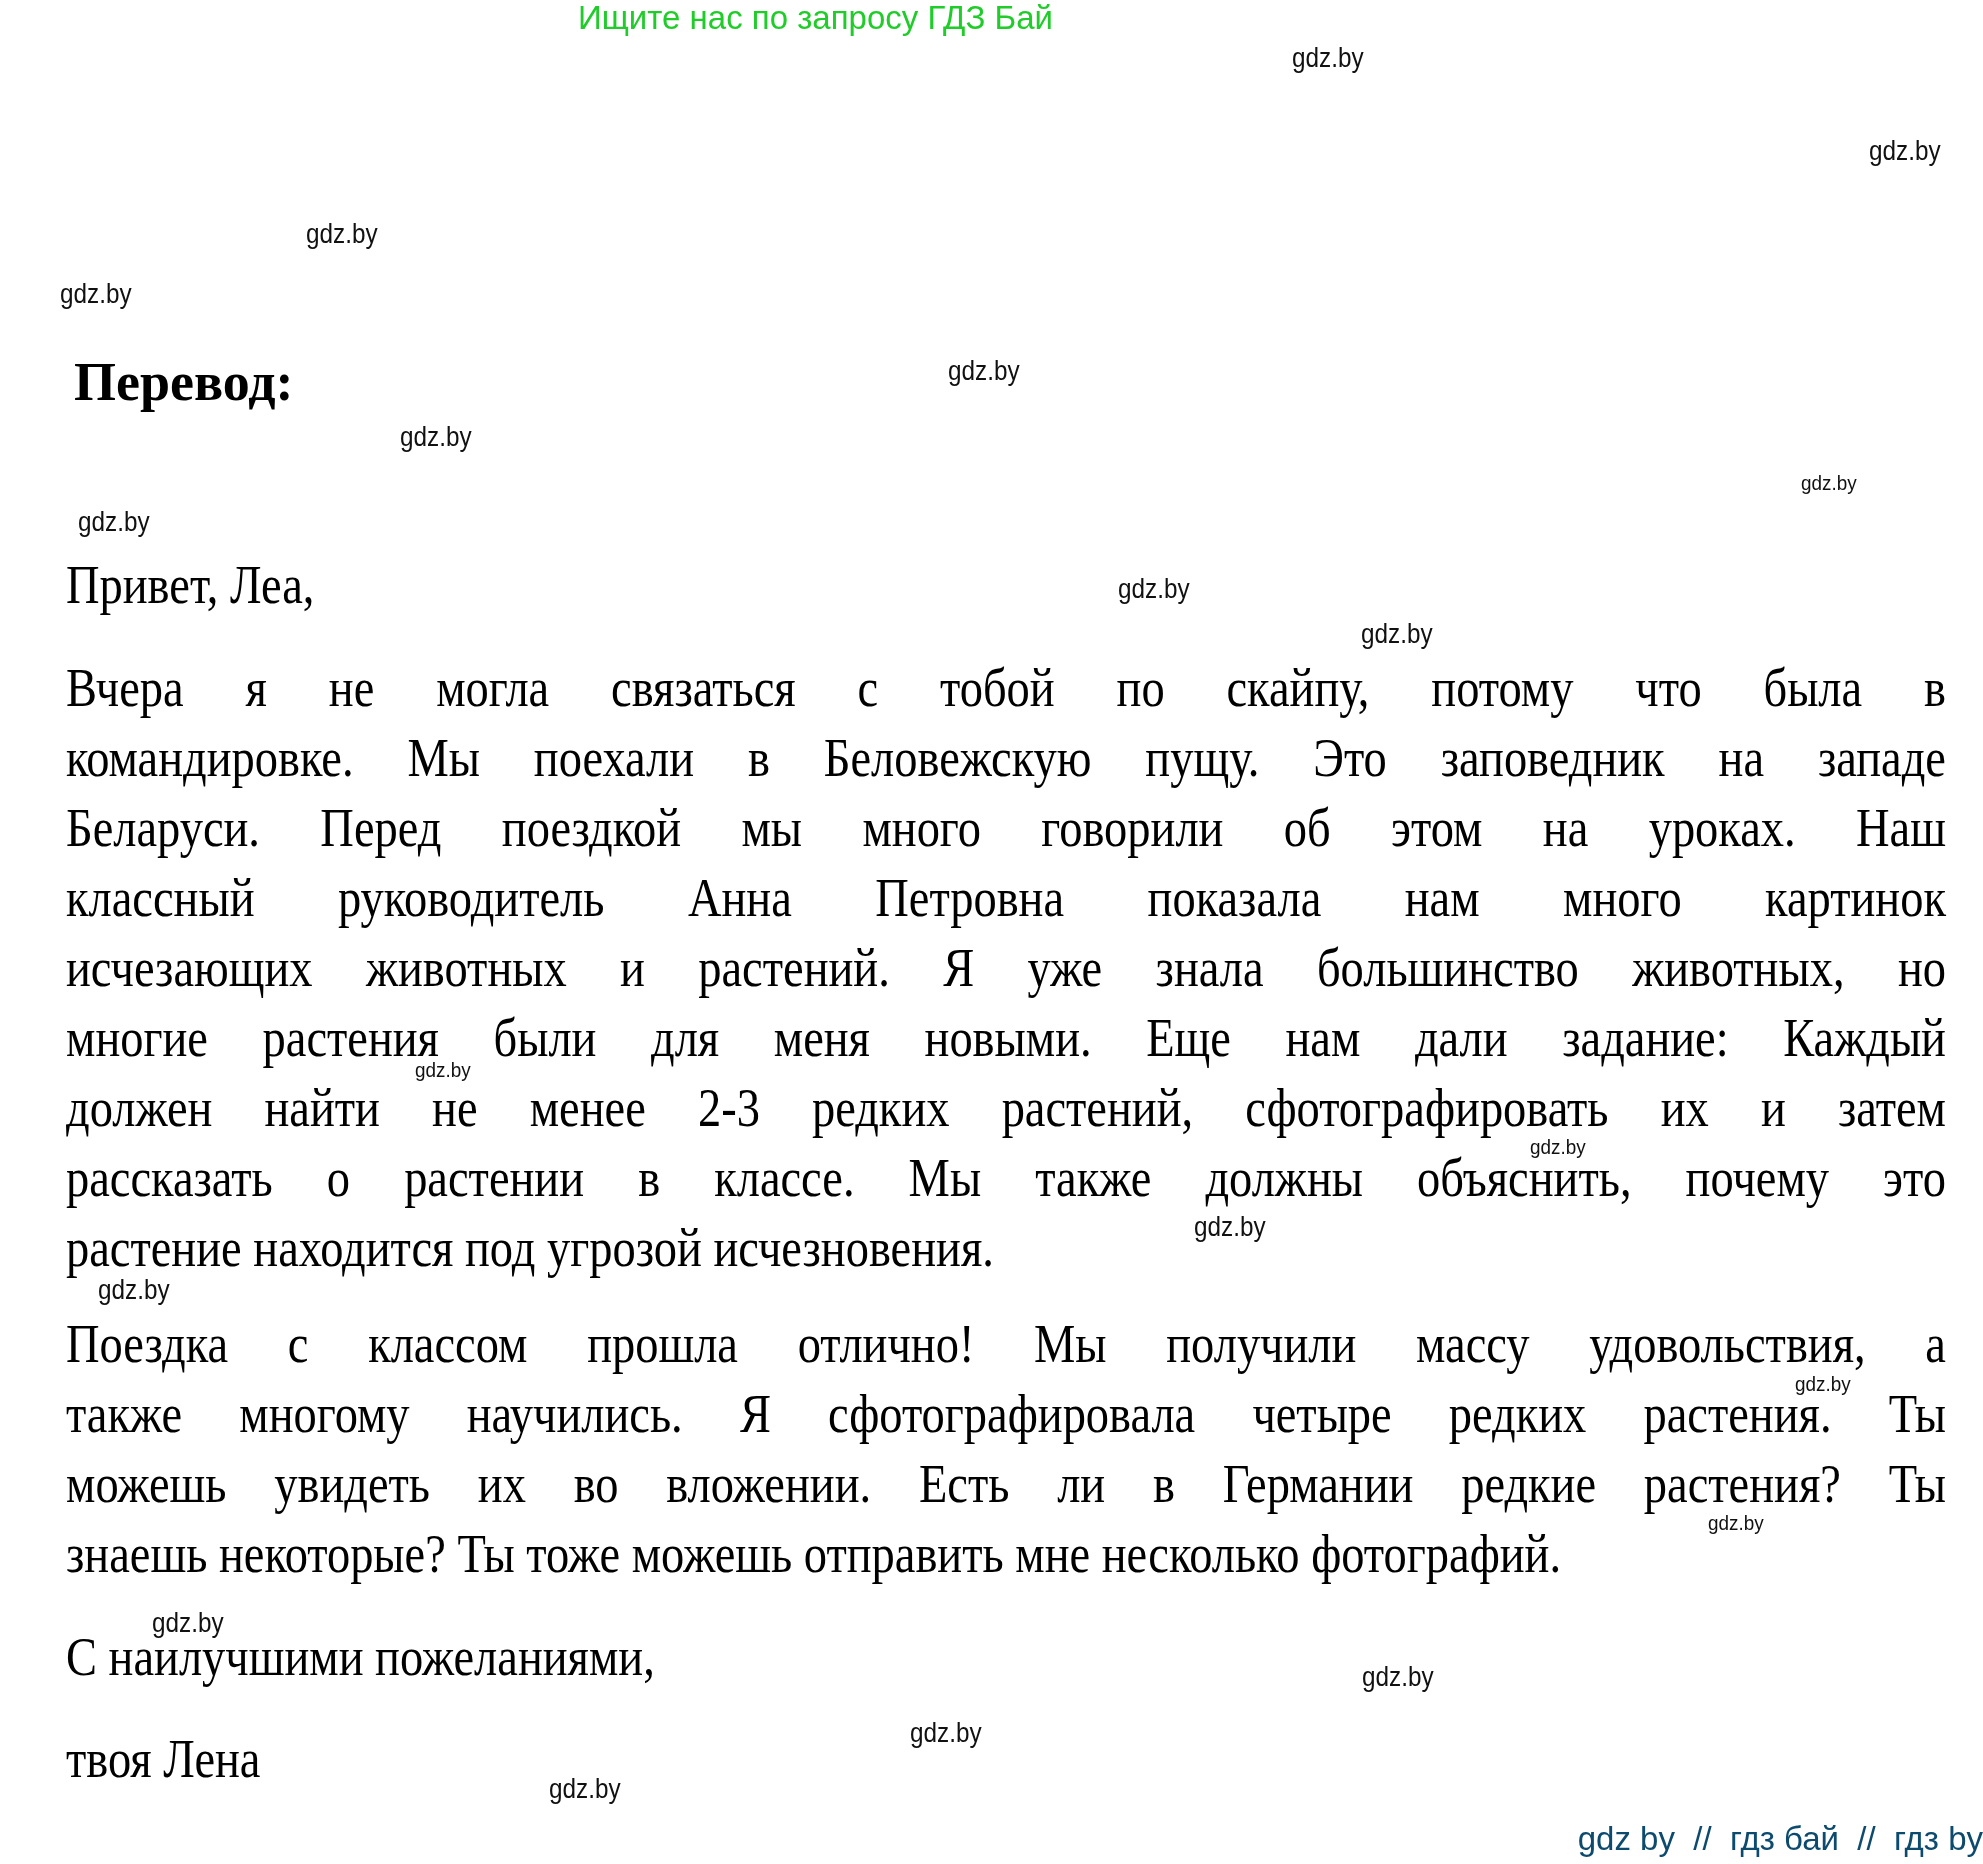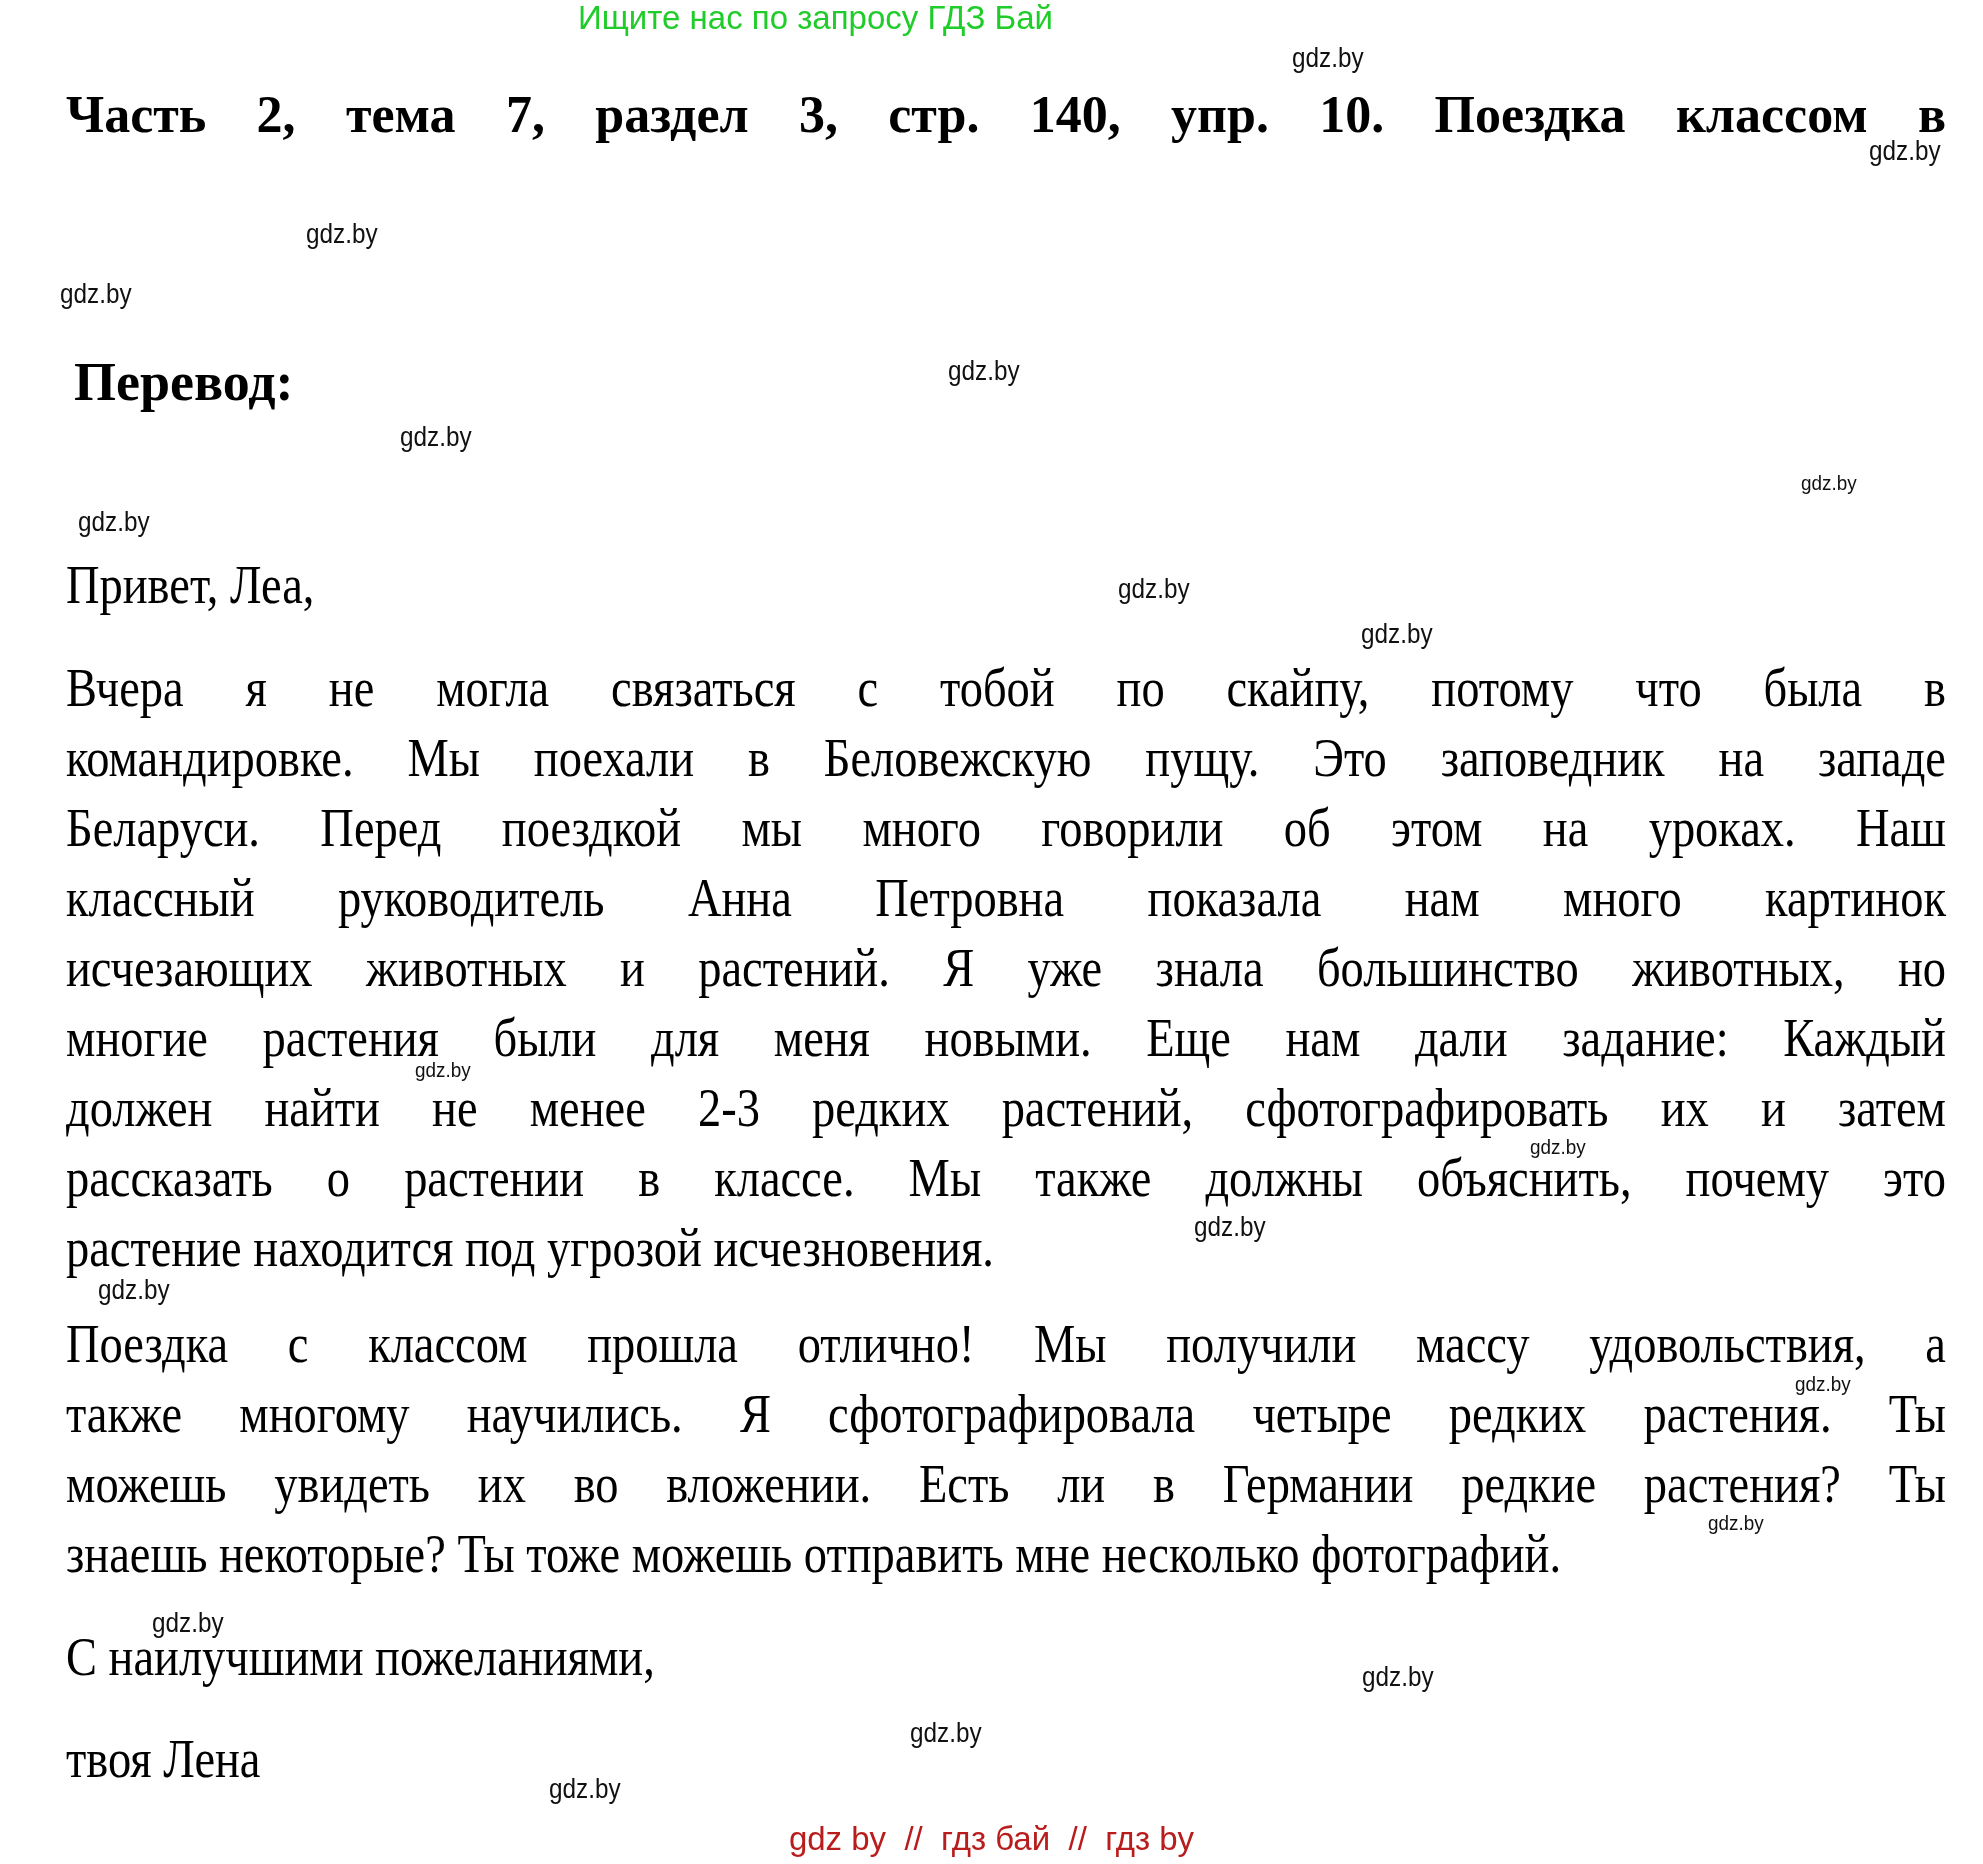--- a/index.html
+++ b/index.html
@@ -48,32 +48,31 @@
   }
   .closing.c1 { top: 1628px; }
   .closing.c2 { top: 1730px; }
   .wm {
     position: absolute; font-family: "Liberation Sans", sans-serif;
     font-size: 27px; line-height: 29px; color: #111; white-space: nowrap;
     transform: scaleX(0.9); transform-origin: left top;
   }
   .wm.small { font-size: 21px; line-height: 23px; }
   .footer {
-    position: absolute; left: 0; top: 1819px; width: 1983px; text-align: center;
+    position: absolute; left: 0; top: 1819px; width: 1983px; text-align: right;
     font-family: "Liberation Sans", sans-serif; font-size: 33px; line-height: 39px;
-    color: #b91c1c; white-space: pre;
+    color: #0c4a6e; white-space: pre;
   }
 </style>
 </head>
 <body>
 
 <div class="banner">Ищите нас по запросу ГДЗ Бай</div>
 
 <div class="title">
-  <span class="line">Часть 2, тема 7, раздел 3, стр. 140, упр. 10. Поездка классом в</span>
 </div>
 
 <div class="heading">Перевод:</div>
 
 <div class="greeting">Привет, Леа,</div>
 
 <div class="para p1">
   <span class="ln">Вчера я не могла связаться с тобой по скайпу, потому что была в</span>
   <span class="ln">командировке. Мы поехали в Беловежскую пущу. Это заповедник на западе</span>
   <span class="ln">Беларуси. Перед поездкой мы много говорили об этом на уроках. Наш</span>

